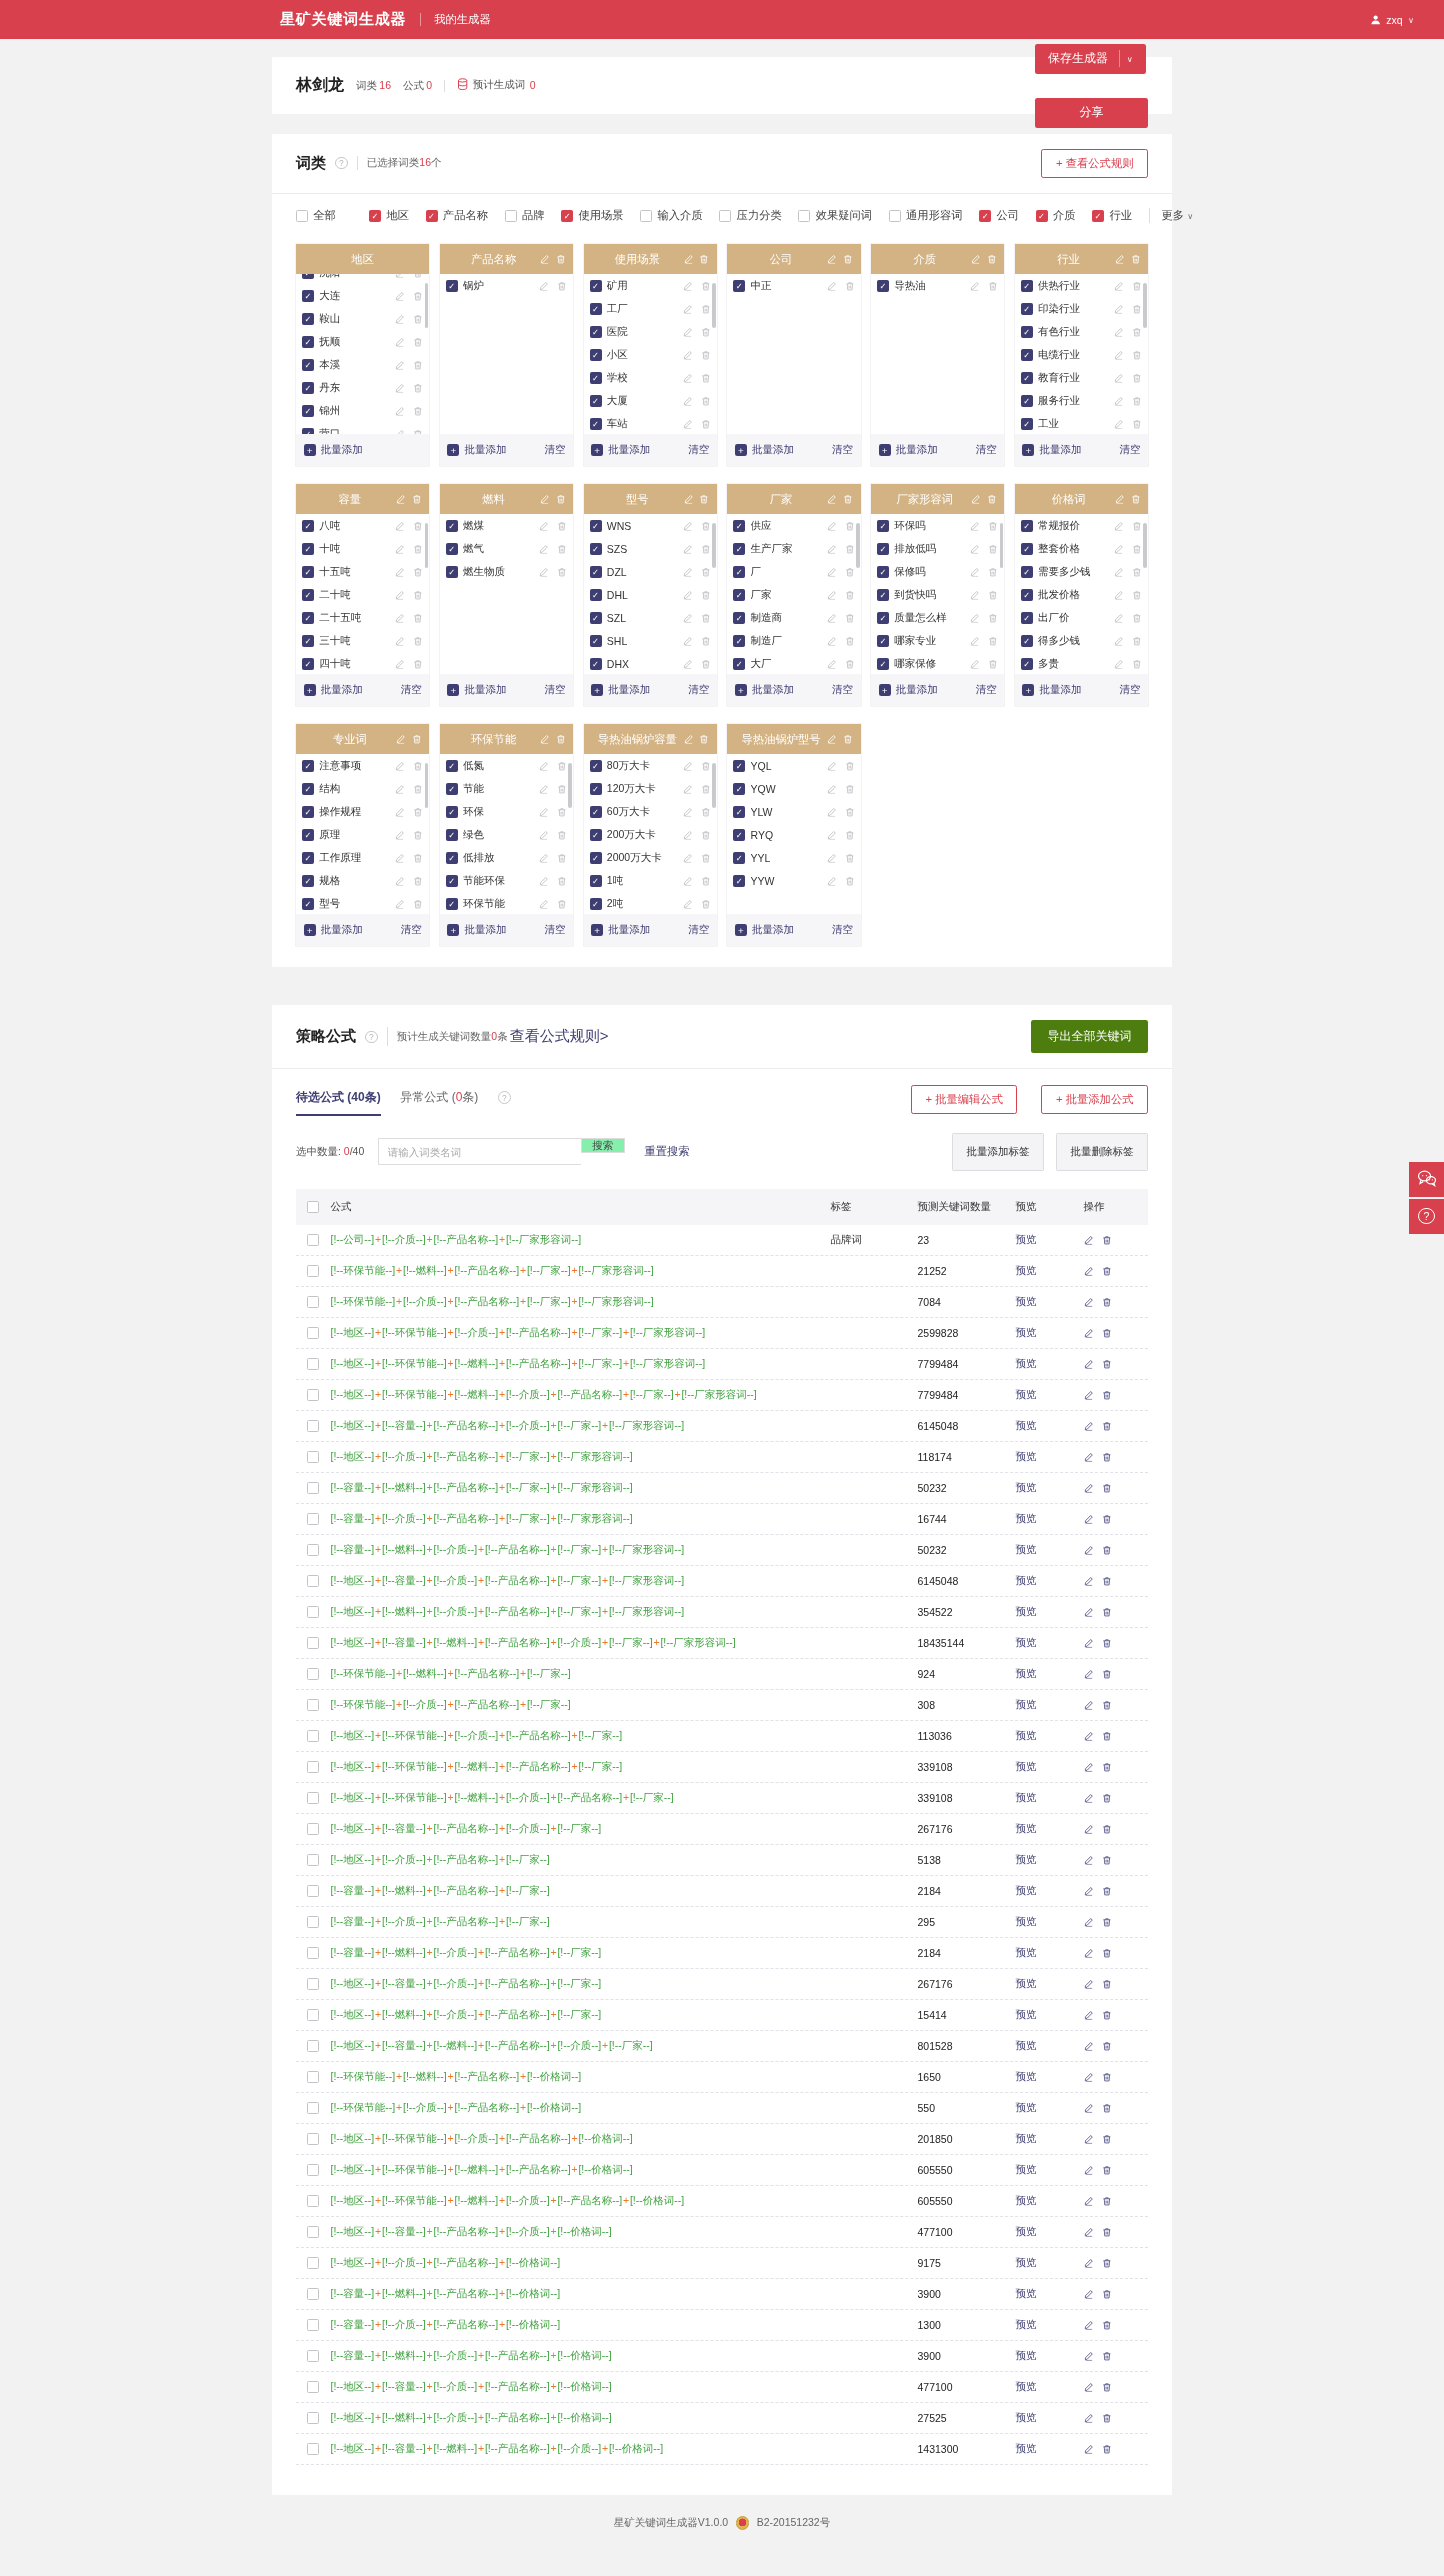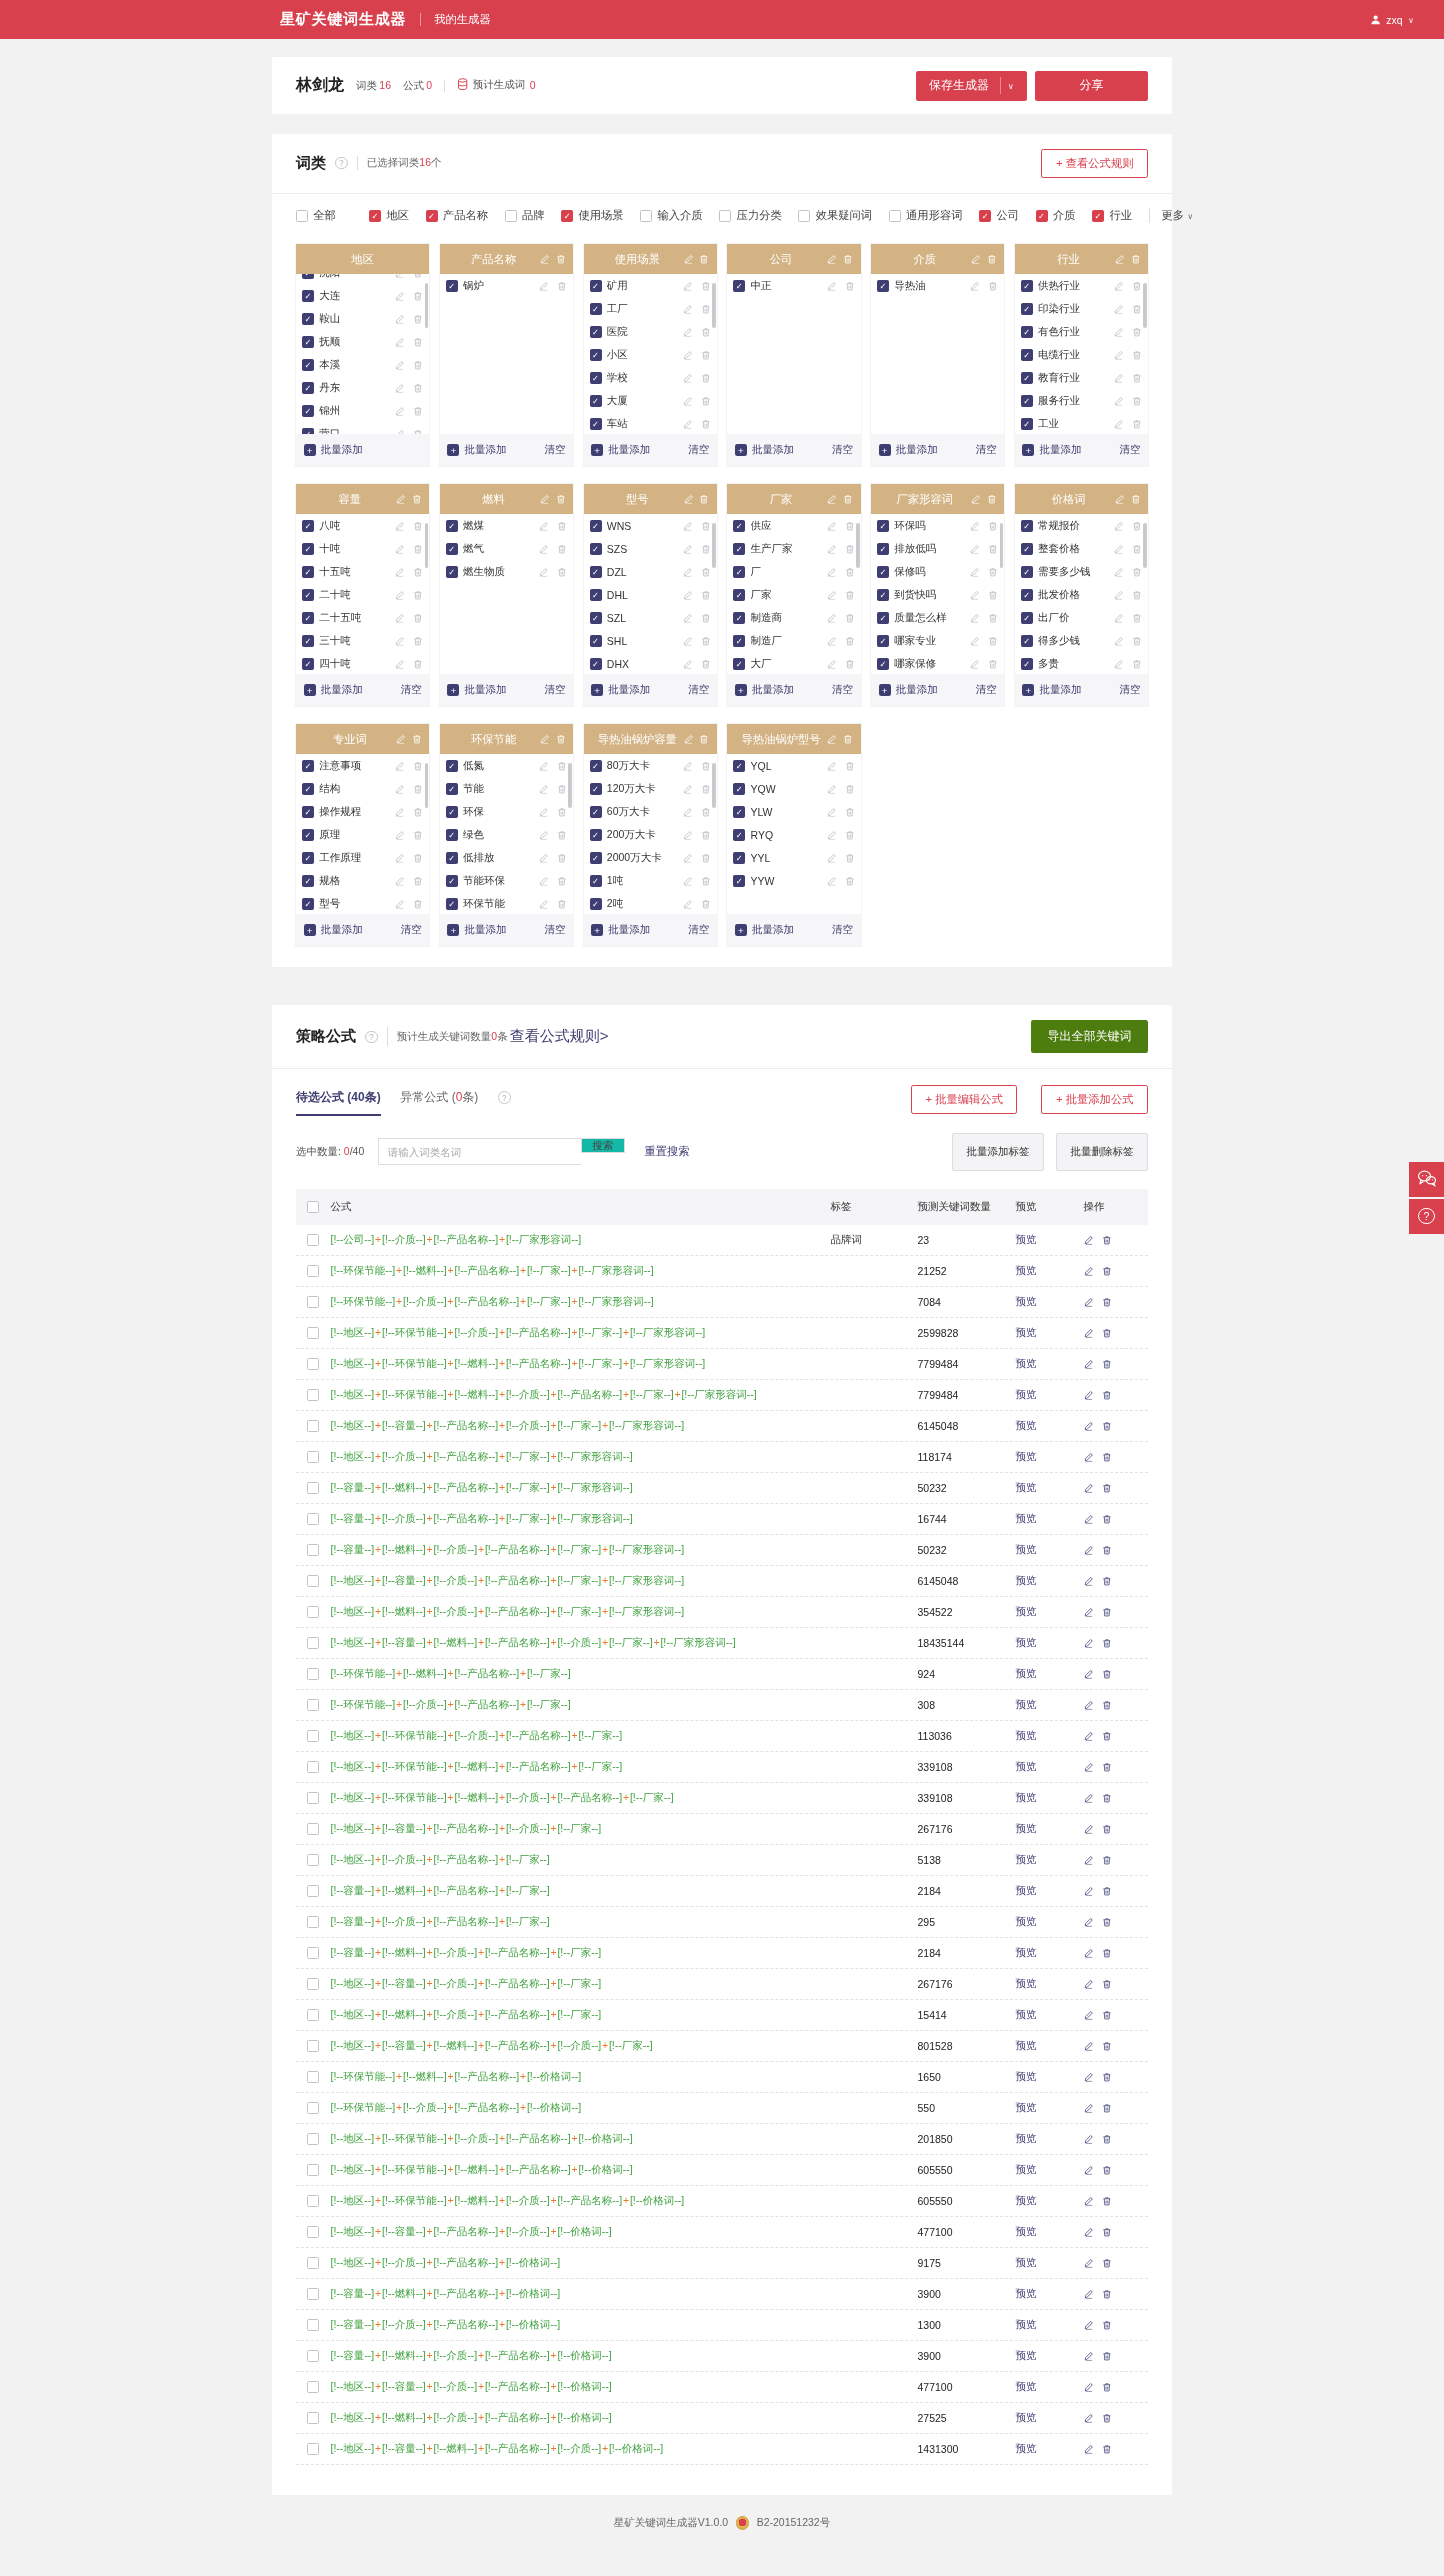--- a/index.html
+++ b/index.html
@@ -27,21 +27,21 @@
 
   
   .gen-header { margin-top:18px; height:57px; display:flex; align-items:center; justify-content:space-between; padding:0 24px; }
   .gh-left { display:flex; align-items:center; gap:12px; }
   .gh-name { font-size:16px; font-weight:bold; color:#222; }
   .gh-stat { color:#555; font-size:10.5px; }
   .gh-stat b { color:#d8404e; font-weight:normal; margin-left:2.3px; }
   .v-div { width:0.8px; height:12px; background:#ddd; }
   .gh-est { display:flex; align-items:center; gap:4.5px; color:#555; font-size:10.5px; }
   .gh-est b { color:#d8404e; font-weight:normal; }
-  .gh-right { display:flex; gap:8px; }
+  .gh-right { display:flex; gap:24px;flex-direction:column; }
   .btn-red { background:#d8404e; color:#fff; border:none; height:30px; border-radius:2.3px; font-size:12px; cursor:pointer; font-family:inherit; }
   .btn-save { width:111px; display:flex; align-items:center; justify-content:center; gap:7.5px; }
   .btn-save .split { width:0.8px; height:16.6px; background:rgba(255,255,255,.4); margin-left:3px; }
   .btn-share { width:113px; }
 
   
   .wordclass { margin-top:19.6px; padding-bottom:21px; }
   .panel-head { display:flex; align-items:center; justify-content:space-between; padding:15px 24px; }
   .ph-left { display:flex; align-items:center; gap:9px; }
   .panel-title { font-size:15px; font-weight:bold; color:#222; }
@@ -91,21 +91,21 @@
   .tab .red { color:#d8404e; }
   .tabs .q-ico { margin-top:2.3px; }
   .tabs-actions { display:flex; gap:24px; margin-top:-6px; }
 
   .ctrl-row { display:flex; align-items:center; padding:16.6px 24px 0; }
   .sel-count { font-size:10.5px; color:#555; margin-right:13.5px; }
   .sel-count b { color:#d8404e; font-weight:normal; }
   .search-box { display:flex; }
   .search-input { width:203px; height:27px; border:0.8px solid #ddd; border-right:none; padding:0 9px; font-size:10.5px; color:#333; font-family:inherit; outline:none; }
   .search-input::placeholder { color:#aaa; }
-  .search-btn { height:15px; padding:0 10.5px; background:#14b8a6; border:0.8px solid #ddd; color:#444; font-size:10.5px; cursor:pointer; font-family:inherit; }
+  .search-btn { height:15px; padding:0 10.5px; background:#86efac; border:0.8px solid #ddd; color:#444; font-size:10.5px; cursor:pointer; font-family:inherit; }
   .reset-link { color:#3e3e72; font-size:11.3px; margin-left:19.6px; cursor:pointer; }
   .ctrl-right { margin-left:auto; display:flex; gap:12px; }
   .btn-gray { height:38px; padding:0 13.5px; background:#f4f4f6; border:0.8px solid #dcdce0; color:#333; font-size:10.5px; border-radius:1.5px; cursor:pointer; font-family:inherit; }
 
   .ftable { margin:18px 24px 0; }
   .ft-head { display:flex; align-items:center; background:#f5f5f7; height:36px; padding:0 10.5px; font-size:10.5px; color:#333; }
   .col-cb { width:24px; flex:none; display:flex; align-items:center; }
   .col-formula { flex:1; }
   .col-tag { width:87px; flex:none; }
   .col-count { width:98px; flex:none; }

